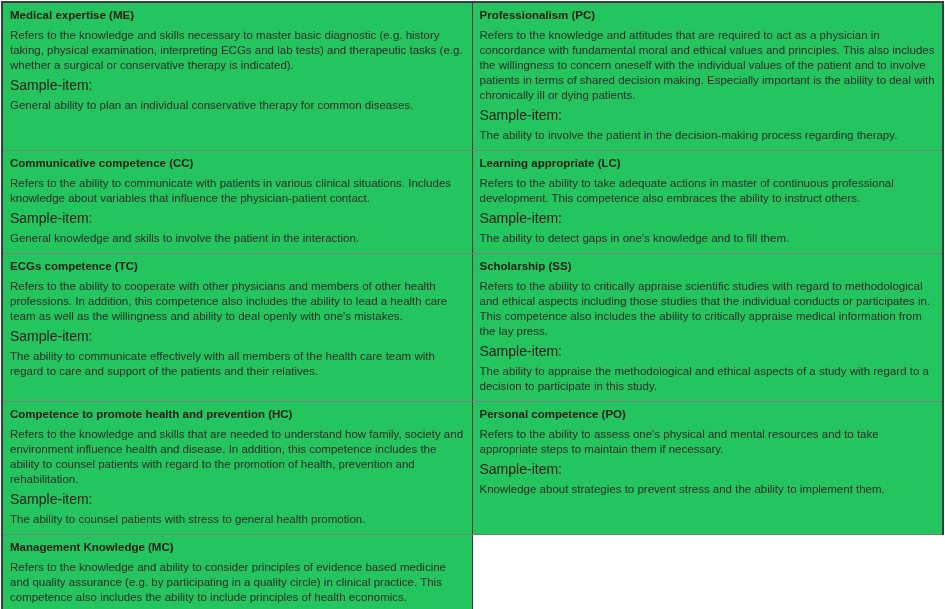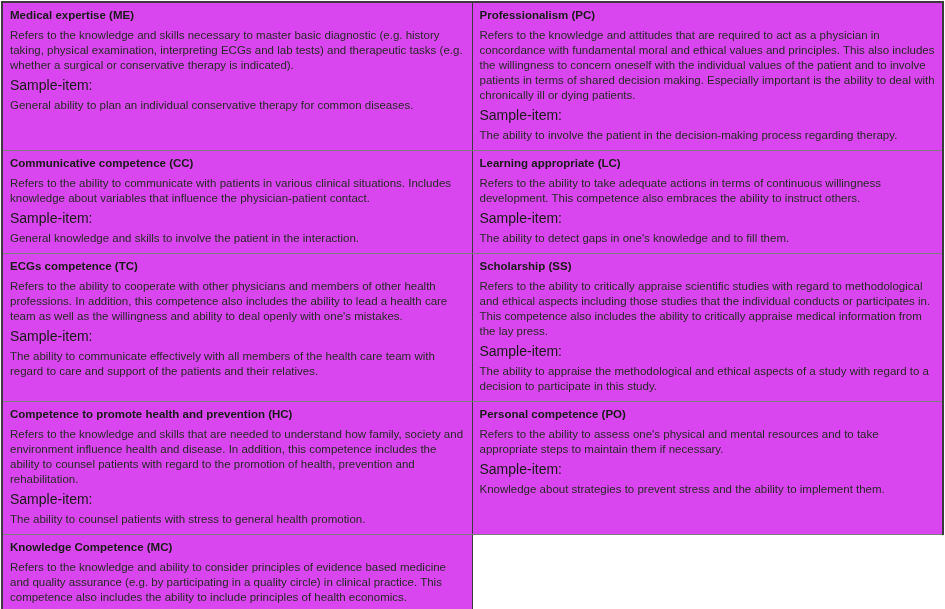--- a/index.html
+++ b/index.html
@@ -24,21 +24,21 @@
   }
   td.cell {
     vertical-align: top;
     box-sizing: border-box;
     padding: 3px 7px 2px 7px;
     overflow: hidden;
     border-top: 1px solid #7d7d7d;
     border-bottom: 1px solid #7d7d7d;
     border-left: 1px solid #3b3b3b;
     border-right: 1px solid #3b3b3b;
-    background: #d946ef;
+    background: #22c55e;
   }
   td.empty {
     border-right: hidden;
     border-bottom: hidden;
     background: #ffffff;
   }
   tr.r0 { height: 139px; }
   tr.r1 { height: 96px; border-radius: 17px;  }
   tr.r2 { height: 137px; }
   tr.r3 { height: 123px; }
@@ -91,21 +91,21 @@
     </tr>
     <tr class="r1">
       <td class="cell">
         <h3 class="title">Communicative competence (CC)</h3>
         <p class="desc">Refers to the ability to communicate with patients in various clinical situations. Includes knowledge about variables that influence the physician-patient contact.</p>
         <h4 class="sample-label">Sample-item:</h4>
         <p class="sample">General knowledge and skills to involve the patient in the interaction.</p>
       </td>
       <td class="cell">
         <h3 class="title">Learning appropriate (LC)</h3>
-        <p class="desc">Refers to the ability to take adequate actions in terms of continuous willingness development. This competence also embraces the ability to instruct others.</p>
+        <p class="desc">Refers to the ability to take adequate actions in master of continuous professional development. This competence also embraces the ability to instruct others.</p>
         <h4 class="sample-label">Sample-item:</h4>
         <p class="sample">The ability to detect gaps in one's knowledge and to fill them.</p>
       </td>
     </tr>
     <tr class="r2">
       <td class="cell">
         <h3 class="title">ECGs competence (TC)</h3>
         <p class="desc">Refers to the ability to cooperate with other physicians and members of other health professions. In addition, this competence also includes the ability to lead a health care team as well as the willingness and ability to deal openly with one's mistakes.</p>
         <h4 class="sample-label">Sample-item:</h4>
         <p class="sample">The ability to communicate effectively with all members of the health care team with regard to care and support of the patients and their relatives.</p>
@@ -126,21 +126,21 @@
       </td>
       <td class="cell">
         <h3 class="title">Personal competence (PO)</h3>
         <p class="desc">Refers to the ability to assess one's physical and mental resources and to take appropriate steps to maintain them if necessary.</p>
         <h4 class="sample-label">Sample-item:</h4>
         <p class="sample">Knowledge about strategies to prevent stress and the ability to implement them.</p>
       </td>
     </tr>
     <tr class="r4">
       <td class="cell">
-        <h3 class="title">Knowledge Competence (MC)</h3>
+        <h3 class="title">Management Knowledge (MC)</h3>
         <p class="desc">Refers to the knowledge and ability to consider principles of evidence based medicine and quality assurance (e.g. by participating in a quality circle) in clinical practice. This competence also includes the ability to include principles of health economics.</p>
 
       </td>
       <td class="empty"></td>
     </tr>
   </tbody>
     </table>
 </div>
 
 </body></html>

